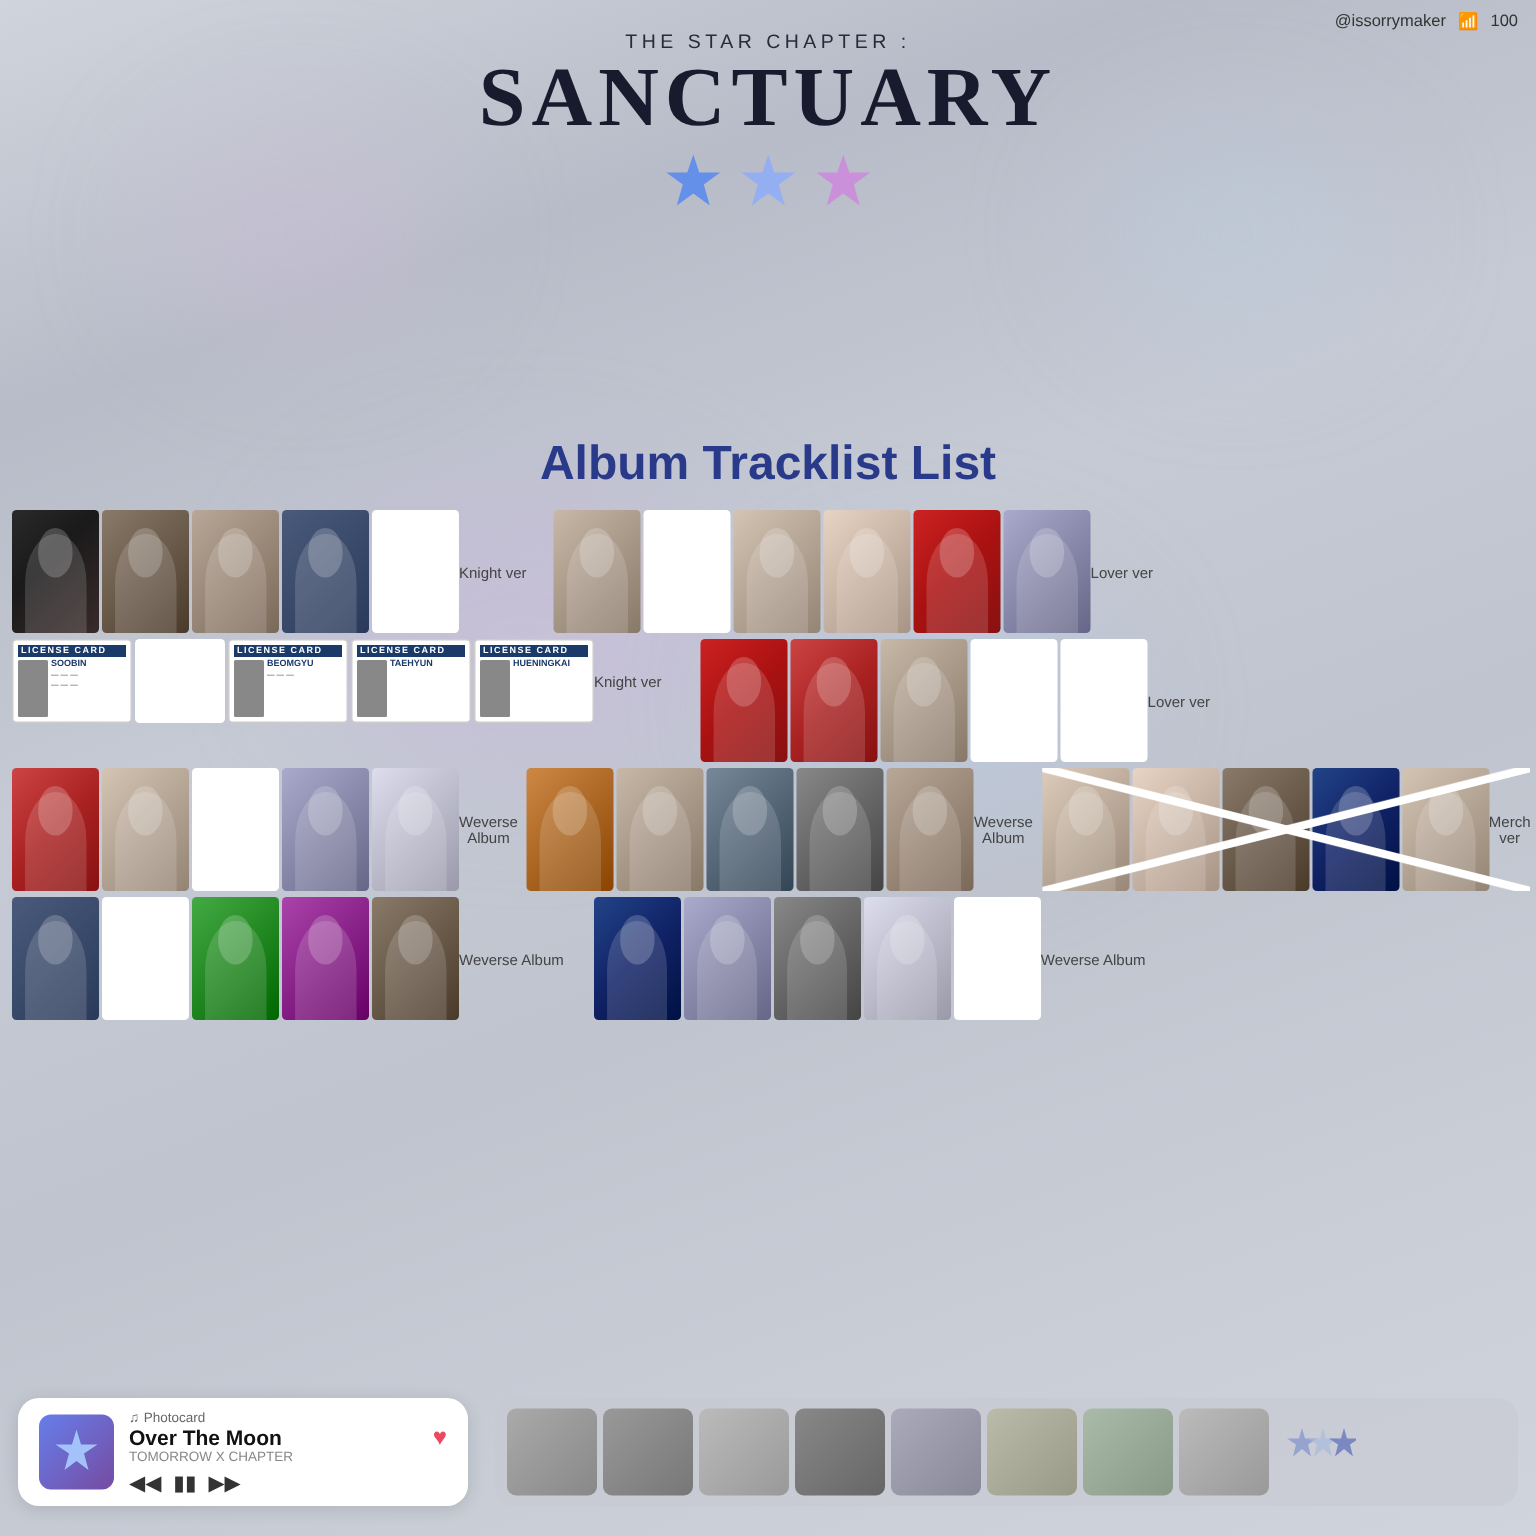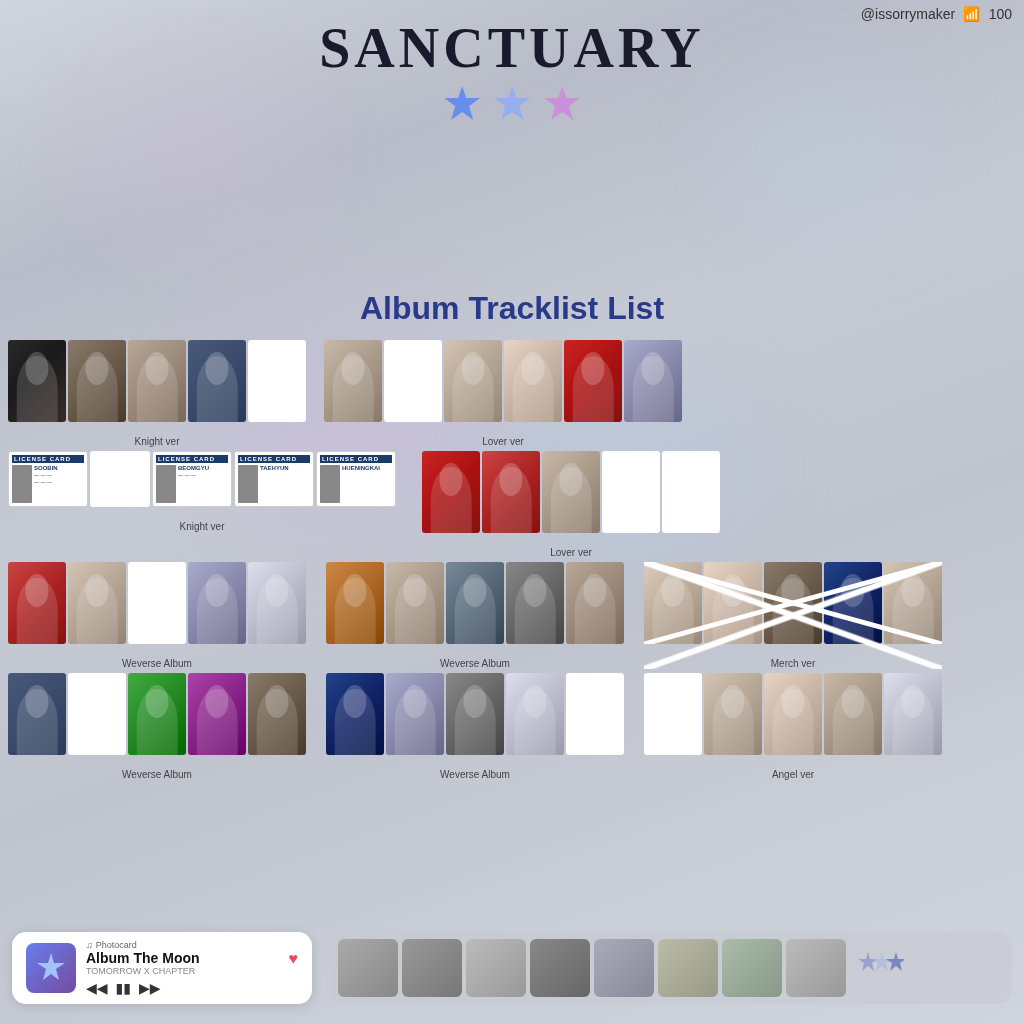--- a/index.html
+++ b/index.html
@@ -17,21 +17,21 @@
       position: absolute;
       top: 0;
       right: 0;
       width: 180px;
       height: 28px;
       display: flex;
       align-items: center;
       justify-content: flex-end;
       padding-right: 12px;
       gap: 8px;
-      font-size: 14px;
+      font-size: 11px;
       color: #333;
       z-index: 10;
     }
 
     
     .bg-main {
       position: absolute;
       top: 0; left: 0; right: 0; bottom: 0;
       background: linear-gradient(160deg, #d0d4dc 0%, #b8bcc8 20%, #c5cad4 40%, #bfc4ce 60%, #c8cdd6 80%, #d0d4dc 100%);
     }
@@ -103,23 +103,22 @@
     .pc-row {
       display: flex;
       align-items: flex-start;
       gap: 3px;
       margin-bottom: 4px;
       position: relative;
     }
 
     .pc-group {
       display: flex;
-      flex-direction: column;
+      flex-direction: row;
       align-items: center;
-      gap: 12px;
     }
 
     .pc-cards {
       display: flex;
       gap: 2px;
     }
 
     .pc-label {
       font-size: 10px;
       color: #444;
@@ -404,20 +403,21 @@
 <div class="blur-circle blur-3"></div>
 <div class="blur-circle blur-4"></div>
 
 <div class="status-bar">
   <span>@issorrymaker</span>
   <span>📶</span>
   <span>100</span>
 </div>
 
 <div class="album-header">
+  <div class="chapter-subtitle">THE STAR CHAPTER :</div>
   <div class="sanctuary-title">SANCTUARY</div>
 
   <div class="stars-row">
     <svg class="star-icon" viewBox="0 0 40 40">
       <polygon points="20,2 24,14 38,14 27,22 31,36 20,28 9,36 13,22 2,14 16,14" fill="#5588ee" opacity="0.85"></polygon>
     </svg>
     <svg class="star-icon" viewBox="0 0 40 40">
       <polygon points="20,2 24,14 38,14 27,22 31,36 20,28 9,36 13,22 2,14 16,14" fill="#88aaff" opacity="0.75"></polygon>
     </svg>
     <svg class="star-icon" viewBox="0 0 40 40">
@@ -664,54 +664,36 @@
         <div class="pc-card small pc-p14">
             <div class="pc-face"></div>
           </div>
         <div class="pc-card small white"></div>
       </div>
       <div class="pc-label">Weverse Album</div>
     </div>
 
     <div style="width:14px;"></div>
 
-    <div class="pc-group">
-      <div class="pc-cards">
-        <div class="pc-card small white"></div>
-        <div class="pc-card small pc-p6">
-            <div class="pc-face"></div>
-          </div>
-        <div class="pc-card small pc-p7">
-            <div class="pc-face"></div>
-          </div>
-        <div class="pc-card small pc-p5">
-            <div class="pc-face"></div>
-          </div>
-        <div class="pc-card small pc-p14">
-            <div class="pc-face"></div>
-          </div>
-      </div>
-      <div class="pc-label">Angel ver</div>
-    </div>
   </div>
 
 </div>
 
 <div class="music-player">
   <div class="music-album-art">
     <svg width="36" height="36" viewBox="0 0 36 36">
       <polygon points="18,3 21,13 32,13 23,19 26,30 18,24 10,30 13,19 4,13 15,13" fill="#aaccff" opacity="0.9"></polygon>
     </svg>
   </div>
   <div class="music-info">
     <div class="music-tracklist">
       <span>♫</span>
       <span>Photocard</span>
     </div>
-    <div class="music-song-title">Album The Moon</div>
+    <div class="music-song-title">Over The Moon</div>
     <div class="music-artist">TOMORROW X CHAPTER</div>
     <div class="music-controls">
       <span class="ctrl-btn">◀◀</span>
       <span class="ctrl-btn">▮▮</span>
       <span class="ctrl-btn">▶▶</span>
     </div>
   </div>
   <div class="music-heart">♥</div>
 </div>
 

